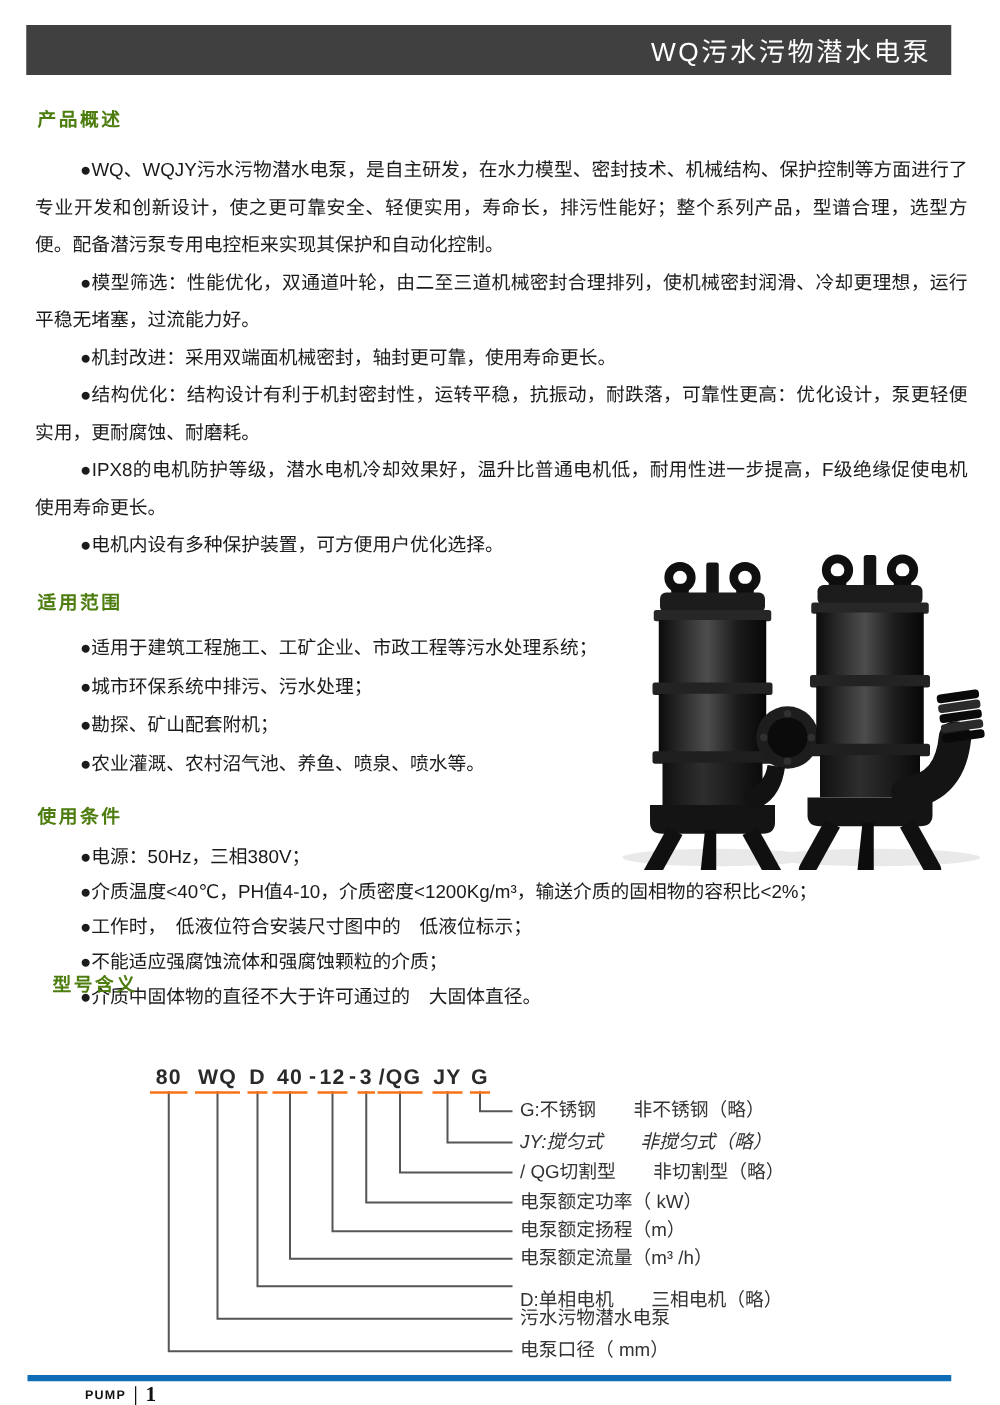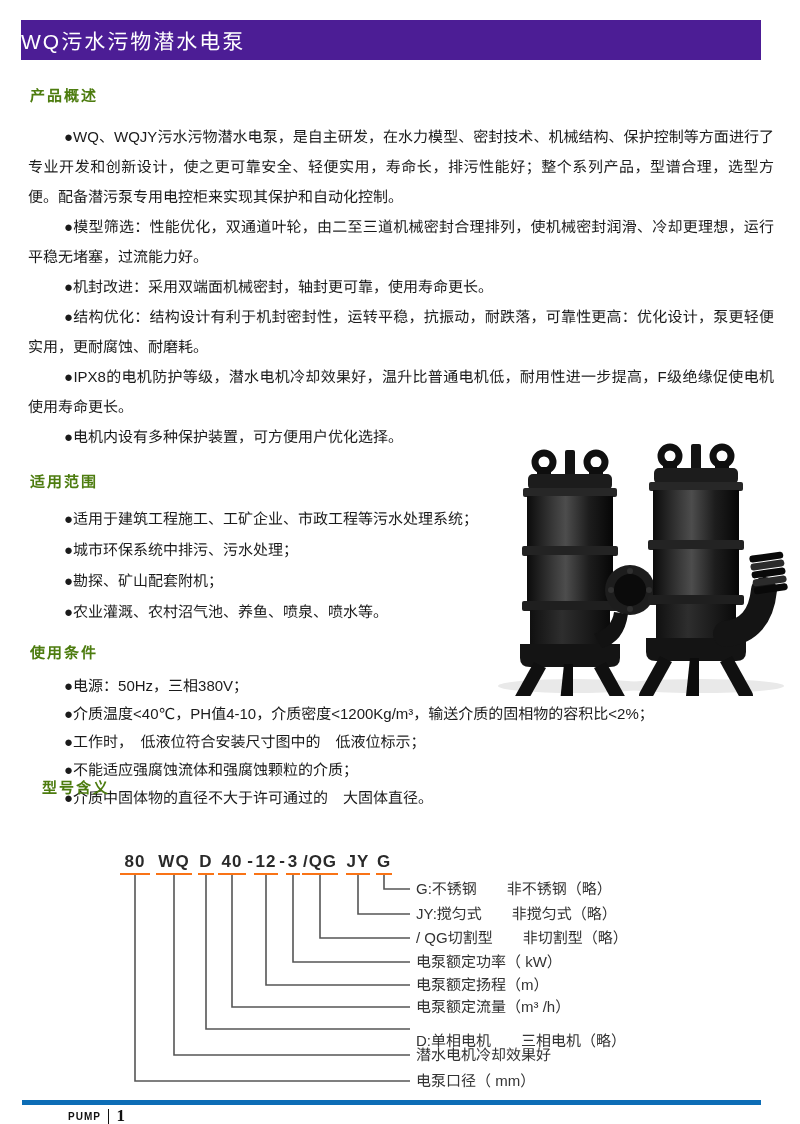--- a/index.html
+++ b/index.html
@@ -4,21 +4,21 @@
 <style>
   html,body{margin:0;padding:0;}
   body{
     width:800px;height:1124px;position:relative;background:#ffffff;
     font-family:"Liberation Sans","DejaVu Sans",sans-serif;
     color:#1b1b1b;overflow:hidden;
   }
   
   .header-bar{
     position:absolute;left:21px;top:20px;width:740px;height:40px;
-    background:#4c1d95;display:flex;align-items:center;
+    background:#404040;display:flex;align-items:center;justify-content:flex-end;
   }
   .header-title{
     color:#ffffff;font-size:21px;font-weight:500;letter-spacing:2px;padding-right:16px;
   }
   
   .sec-heading{
     position:absolute;left:30px;margin:0;font-size:15px;font-weight:700;
     color:#4d7c0f;letter-spacing:2px;
   }
   #h-overview{top:84px;}
@@ -179,27 +179,27 @@
   <span class="code-seg" style="left:218px;width:28px;">40</span>
   <span class="code-sep" style="left:246px;width:8px;">-</span>
   <span class="code-seg" style="left:254px;width:24px;">12</span>
   <span class="code-sep" style="left:278px;width:8px;">-</span>
   <span class="code-seg" style="left:286px;width:14px;">3</span>
   <span class="code-seg" style="left:302px;width:36px;">/QG</span>
   <span class="code-seg" style="left:346px;width:24px;">JY</span>
   <span class="code-seg" style="left:376px;width:16px;">G</span>
 
   <div class="model-label" style="top:34px;">G:不锈钢　　非不锈钢（略）</div>
-  <div class="model-label" style="top:59px;">JY:搅匀式　　非搅匀式（略）</div>
+  <div class="model-label" style="top:59px;font-style:italic;">JY:搅匀式　　非搅匀式（略）</div>
   <div class="model-label" style="top:83px;">/ QG切割型　　非切割型（略）</div>
   <div class="model-label" style="top:107px;">电泵额定功率（ kW）</div>
   <div class="model-label" style="top:130px;">电泵额定扬程（m）</div>
   <div class="model-label" style="top:152px;">电泵额定流量（m³ /h）</div>
   <div class="model-label" style="top:174px;margin-top:12px;">D:单相电机　　三相电机（略）</div>
-  <div class="model-label" style="top:200px;">潜水电机冷却效果好</div>
+  <div class="model-label" style="top:200px;">污水污物潜水电泵</div>
   <div class="model-label" style="top:226px;">电泵口径（ mm）</div>
 </div>
 
 <div class="footer-rule"></div>
 <div class="footer-meta">
   <span class="footer-brand">PUMP</span>
   <span class="footer-sep"></span>
   <span class="footer-page">1</span>
 </div>
 

